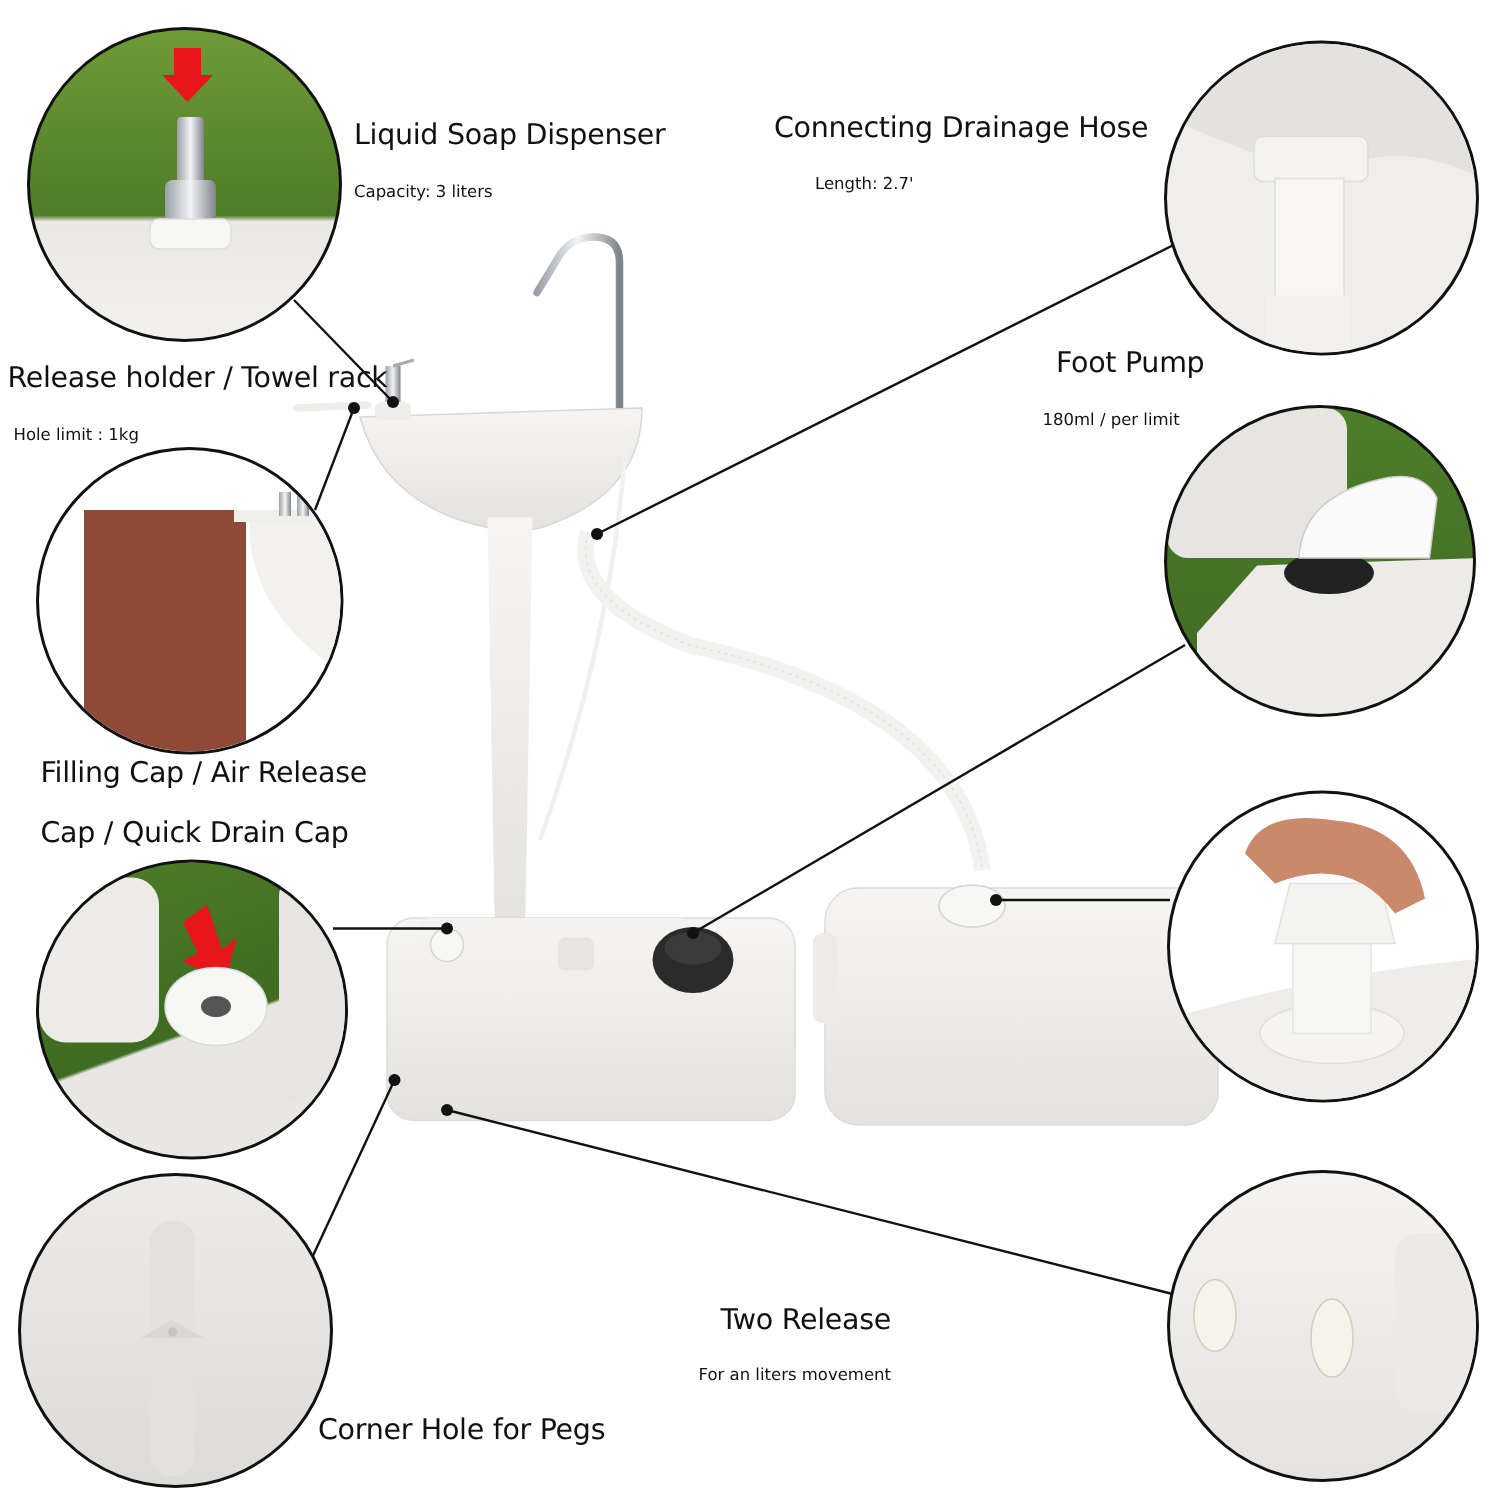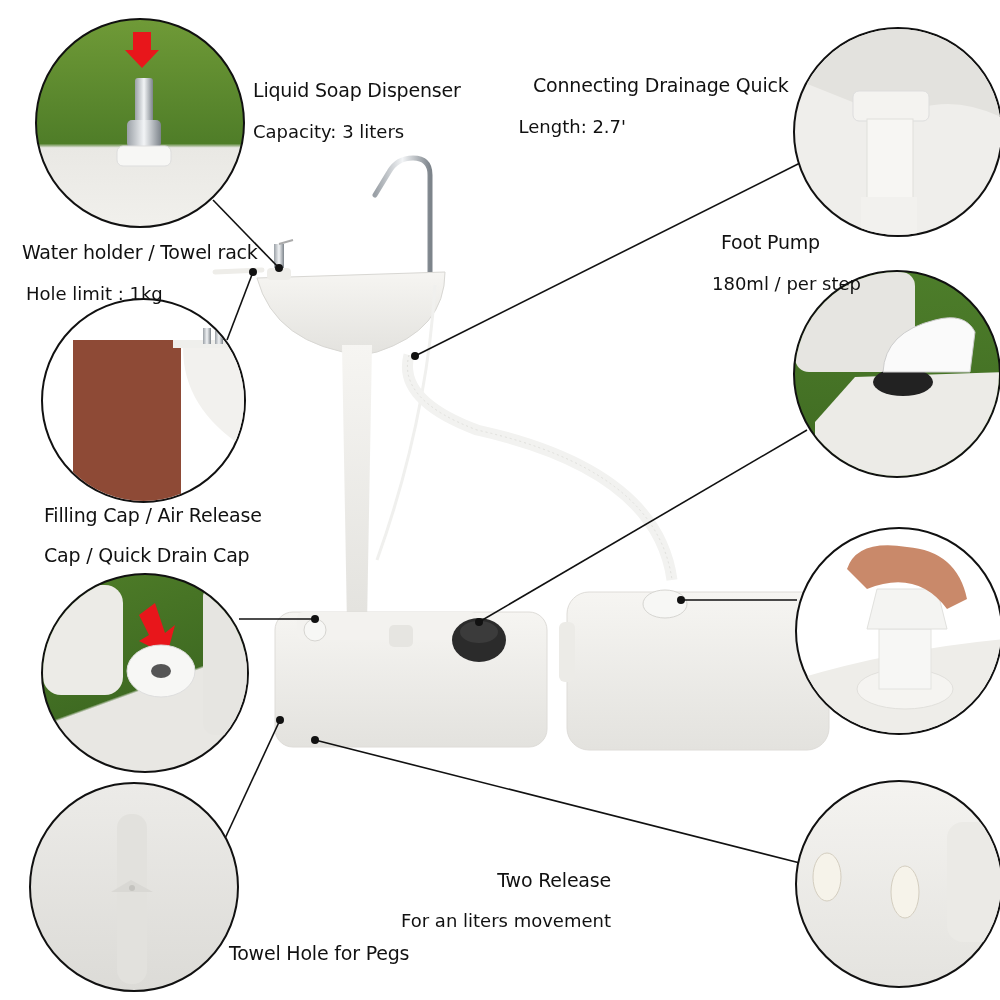--- a/index.html
+++ b/index.html
@@ -1,20 +1,20 @@
 <!DOCTYPE html>
 <html><head>
 <meta charset="utf-8">
 <style>
   html, body { margin:0; padding:0; background:#ffffff; }
   body { width:1000px; height:1000px; position:relative; overflow:hidden; font-family:"DejaVu Sans", sans-serif; color:#111; }
-  .canvas { position:absolute; left:0; top:0; width:835px; height:1000px;margin-left:17px; }
+  .canvas { position:absolute; left:0; top:0; width:835px; height:1000px; }
   .label { position:absolute; white-space:nowrap; color:#111; }
   .title { font-size:19px; letter-spacing:-0.2px; }
-  .sub { font-size:18px; }
+  .sub { font-size:11px; }
   .right { text-align:left; }
   .circle { position:absolute; border-radius:50%; border:2px solid #111; overflow:hidden; box-sizing:border-box; }
   svg.lines { position:absolute; left:0; top:0; pointer-events:none; }
 </style>
 </head>
 <body>
 
 <div class="canvas">
 
   <svg class="lines" width="1000" height="1000" viewBox="0 0 1000 1000">
@@ -150,30 +150,30 @@
     <svg width="208" height="208">
       <ellipse cx="30" cy="95" rx="14" ry="24" fill="#f6f3ea" stroke="#d3cdbf"></ellipse>
       <ellipse cx="108" cy="110" rx="14" ry="26" fill="#f6f3ea" stroke="#d3cdbf"></ellipse>
       <rect x="150" y="40" width="58" height="120" rx="16" fill="#ebeae6"></rect>
     </svg>
   </div>
 
   <div class="label title" style="left:236px;top:79px;">Liquid Soap Dispenser</div>
   <div class="label sub" style="left:236px;top:121px;">Capacity: 3 liters</div>
 
-  <div class="label title" style="left:516px;top:74px;">Connecting Drainage Quick</div>
+  <div class="label title" style="left:516px;top:74px;">Connecting Drainage Hose</div>
   <div class="label sub right" style="right:226px;top:116px;">Length: 2.7'</div>
 
-  <div class="label title" style="left:5px;top:241px;">Water holder / Towel rack</div>
+  <div class="label title" style="left:5px;top:241px;">Release holder / Towel rack</div>
   <div class="label sub" style="left:9px;top:283px;">Hole limit : 1kg</div>
 
   <div class="label title" style="left:704px;top:231px;text-align:right;">Foot Pump</div>
-  <div class="label sub" style="left:695px;top:273px;">180ml / per step</div>
+  <div class="label sub" style="left:695px;top:273px;">180ml / per limit</div>
 
   <div class="label title" style="left:27px;top:544px;">Cap / Quick Drain Cap</div>
   <div class="label title" style="left:27px;top:504px;">Filling Cap / Air Release</div>
 
 
   <div class="label title right" style="right:241px;top:869px;">Two Release</div>
   <div class="label sub right" style="right:241px;top:910px;">For an liters movement</div>
 
-  <div class="label title" style="left:212px;top:942px;">Towel Hole for Pegs</div>
+  <div class="label title" style="left:212px;top:942px;">Corner Hole for Pegs</div>
 </div>
 
 </body></html>

